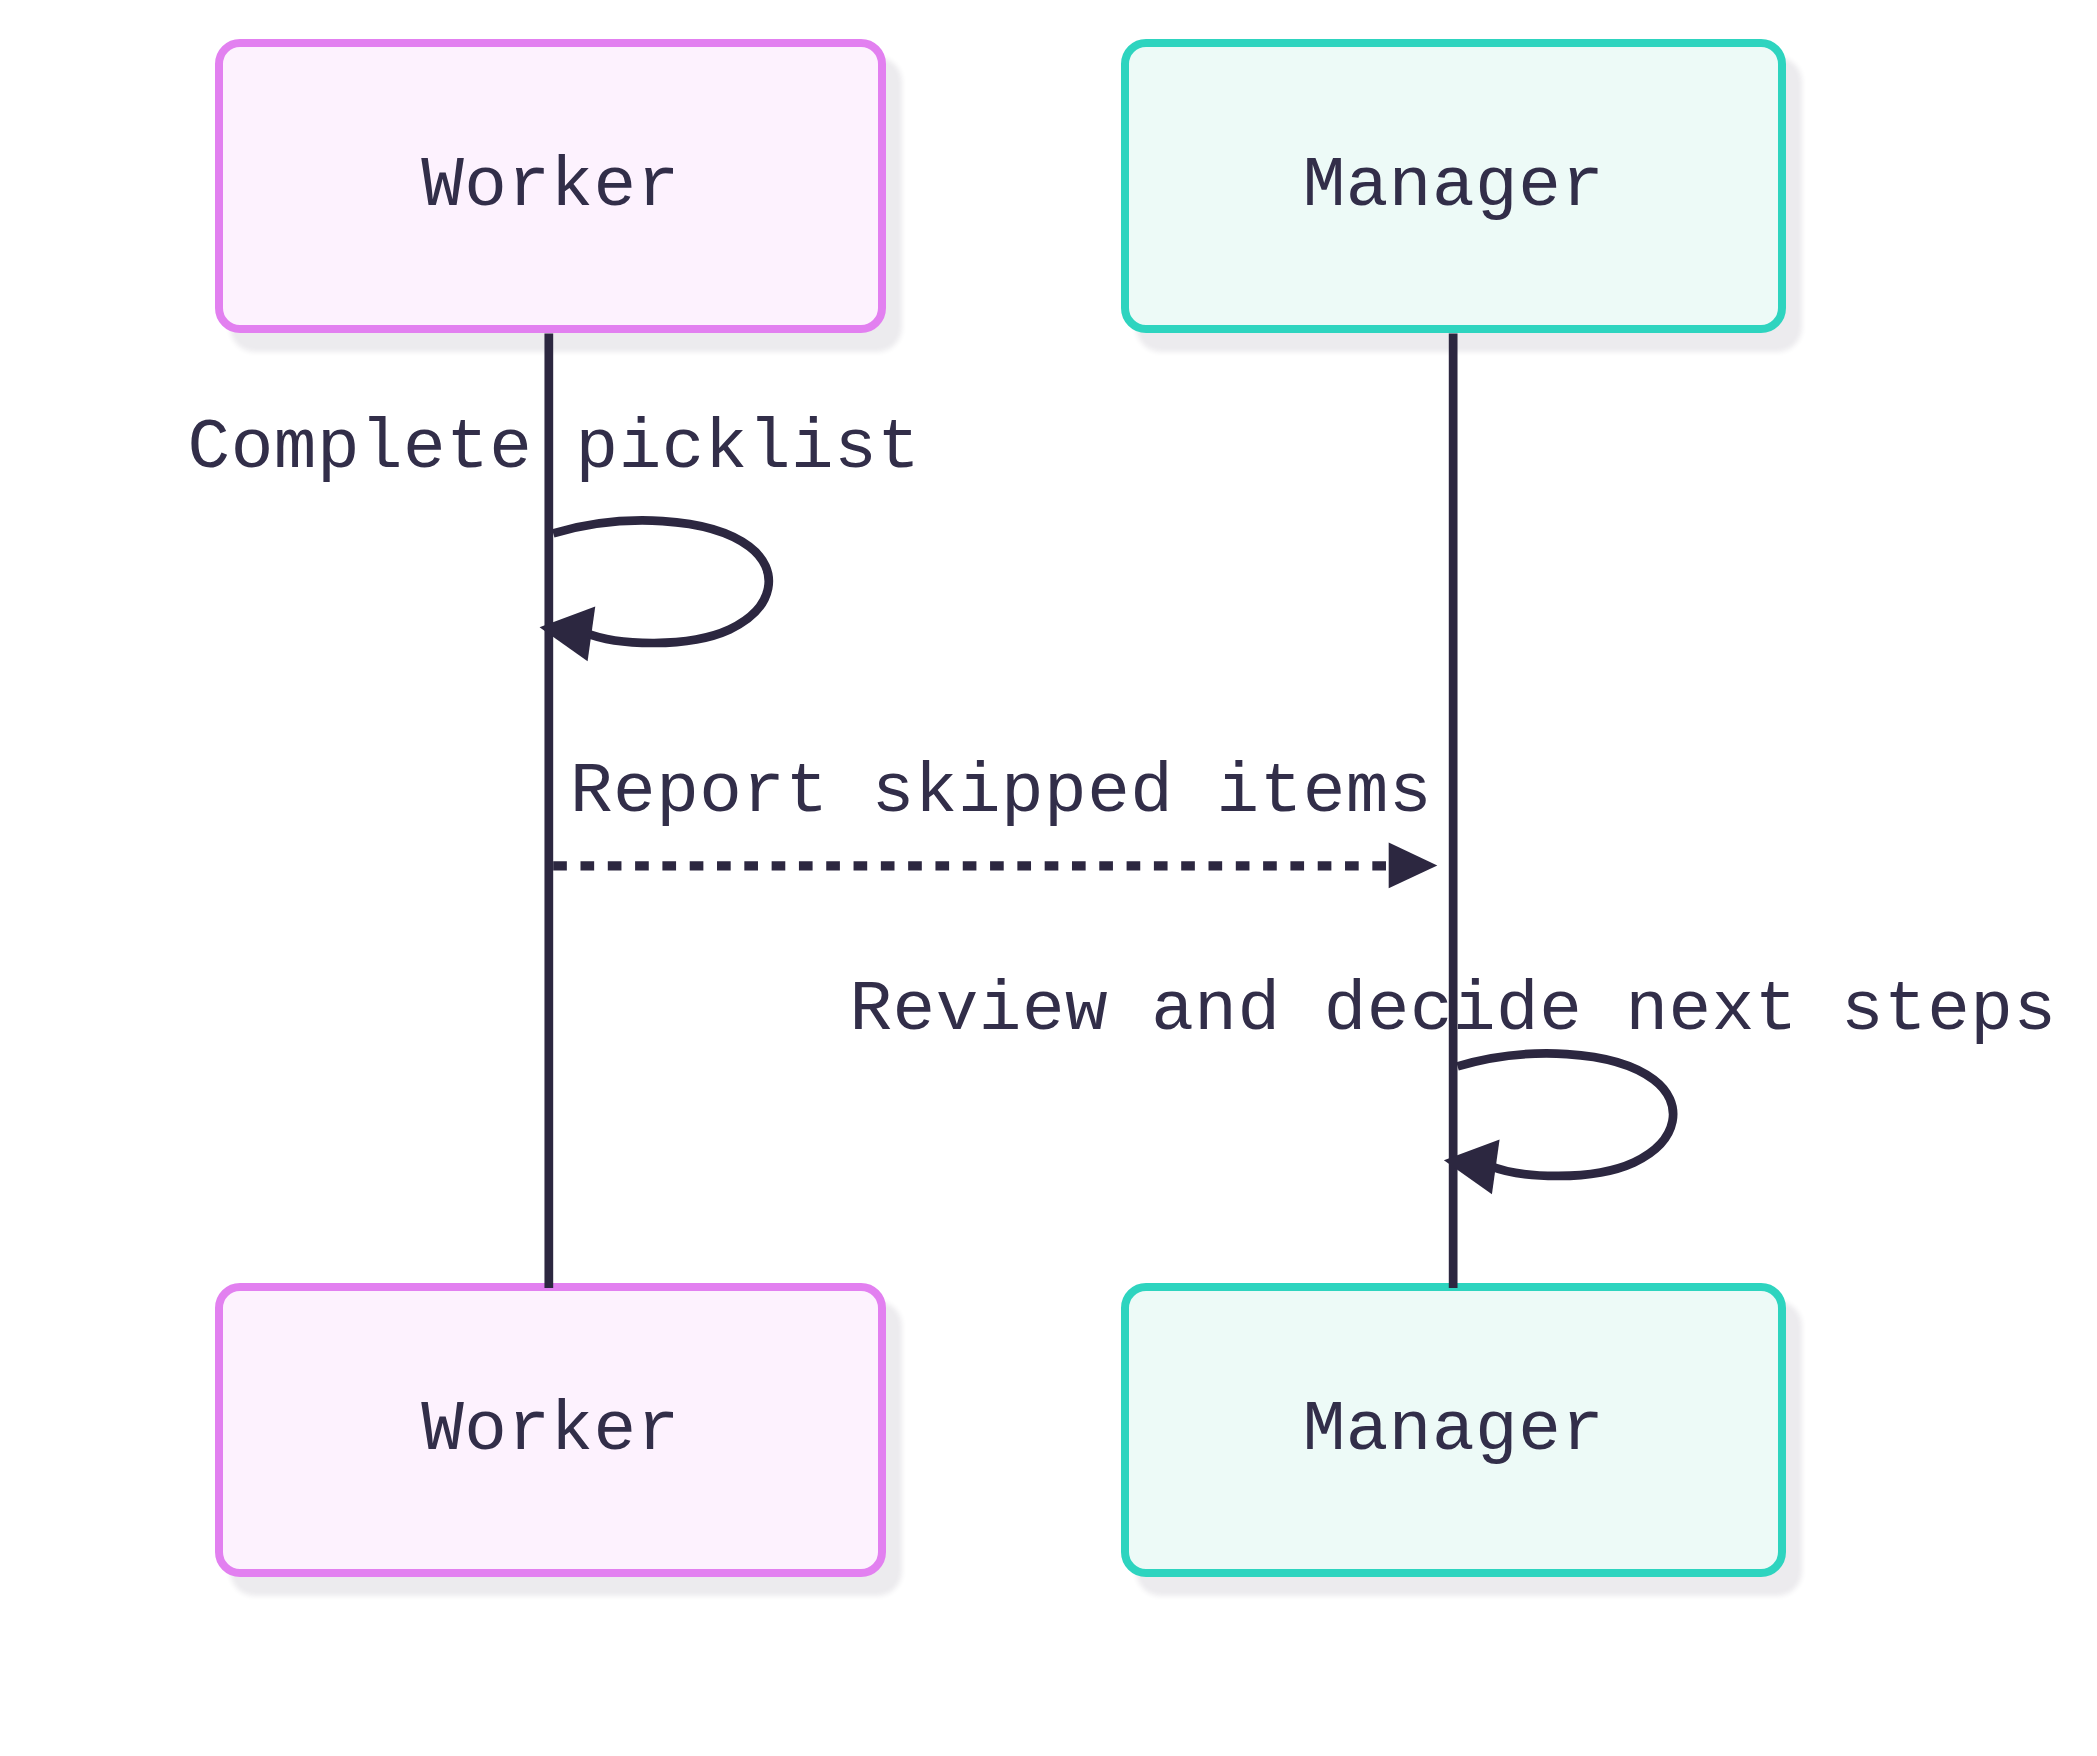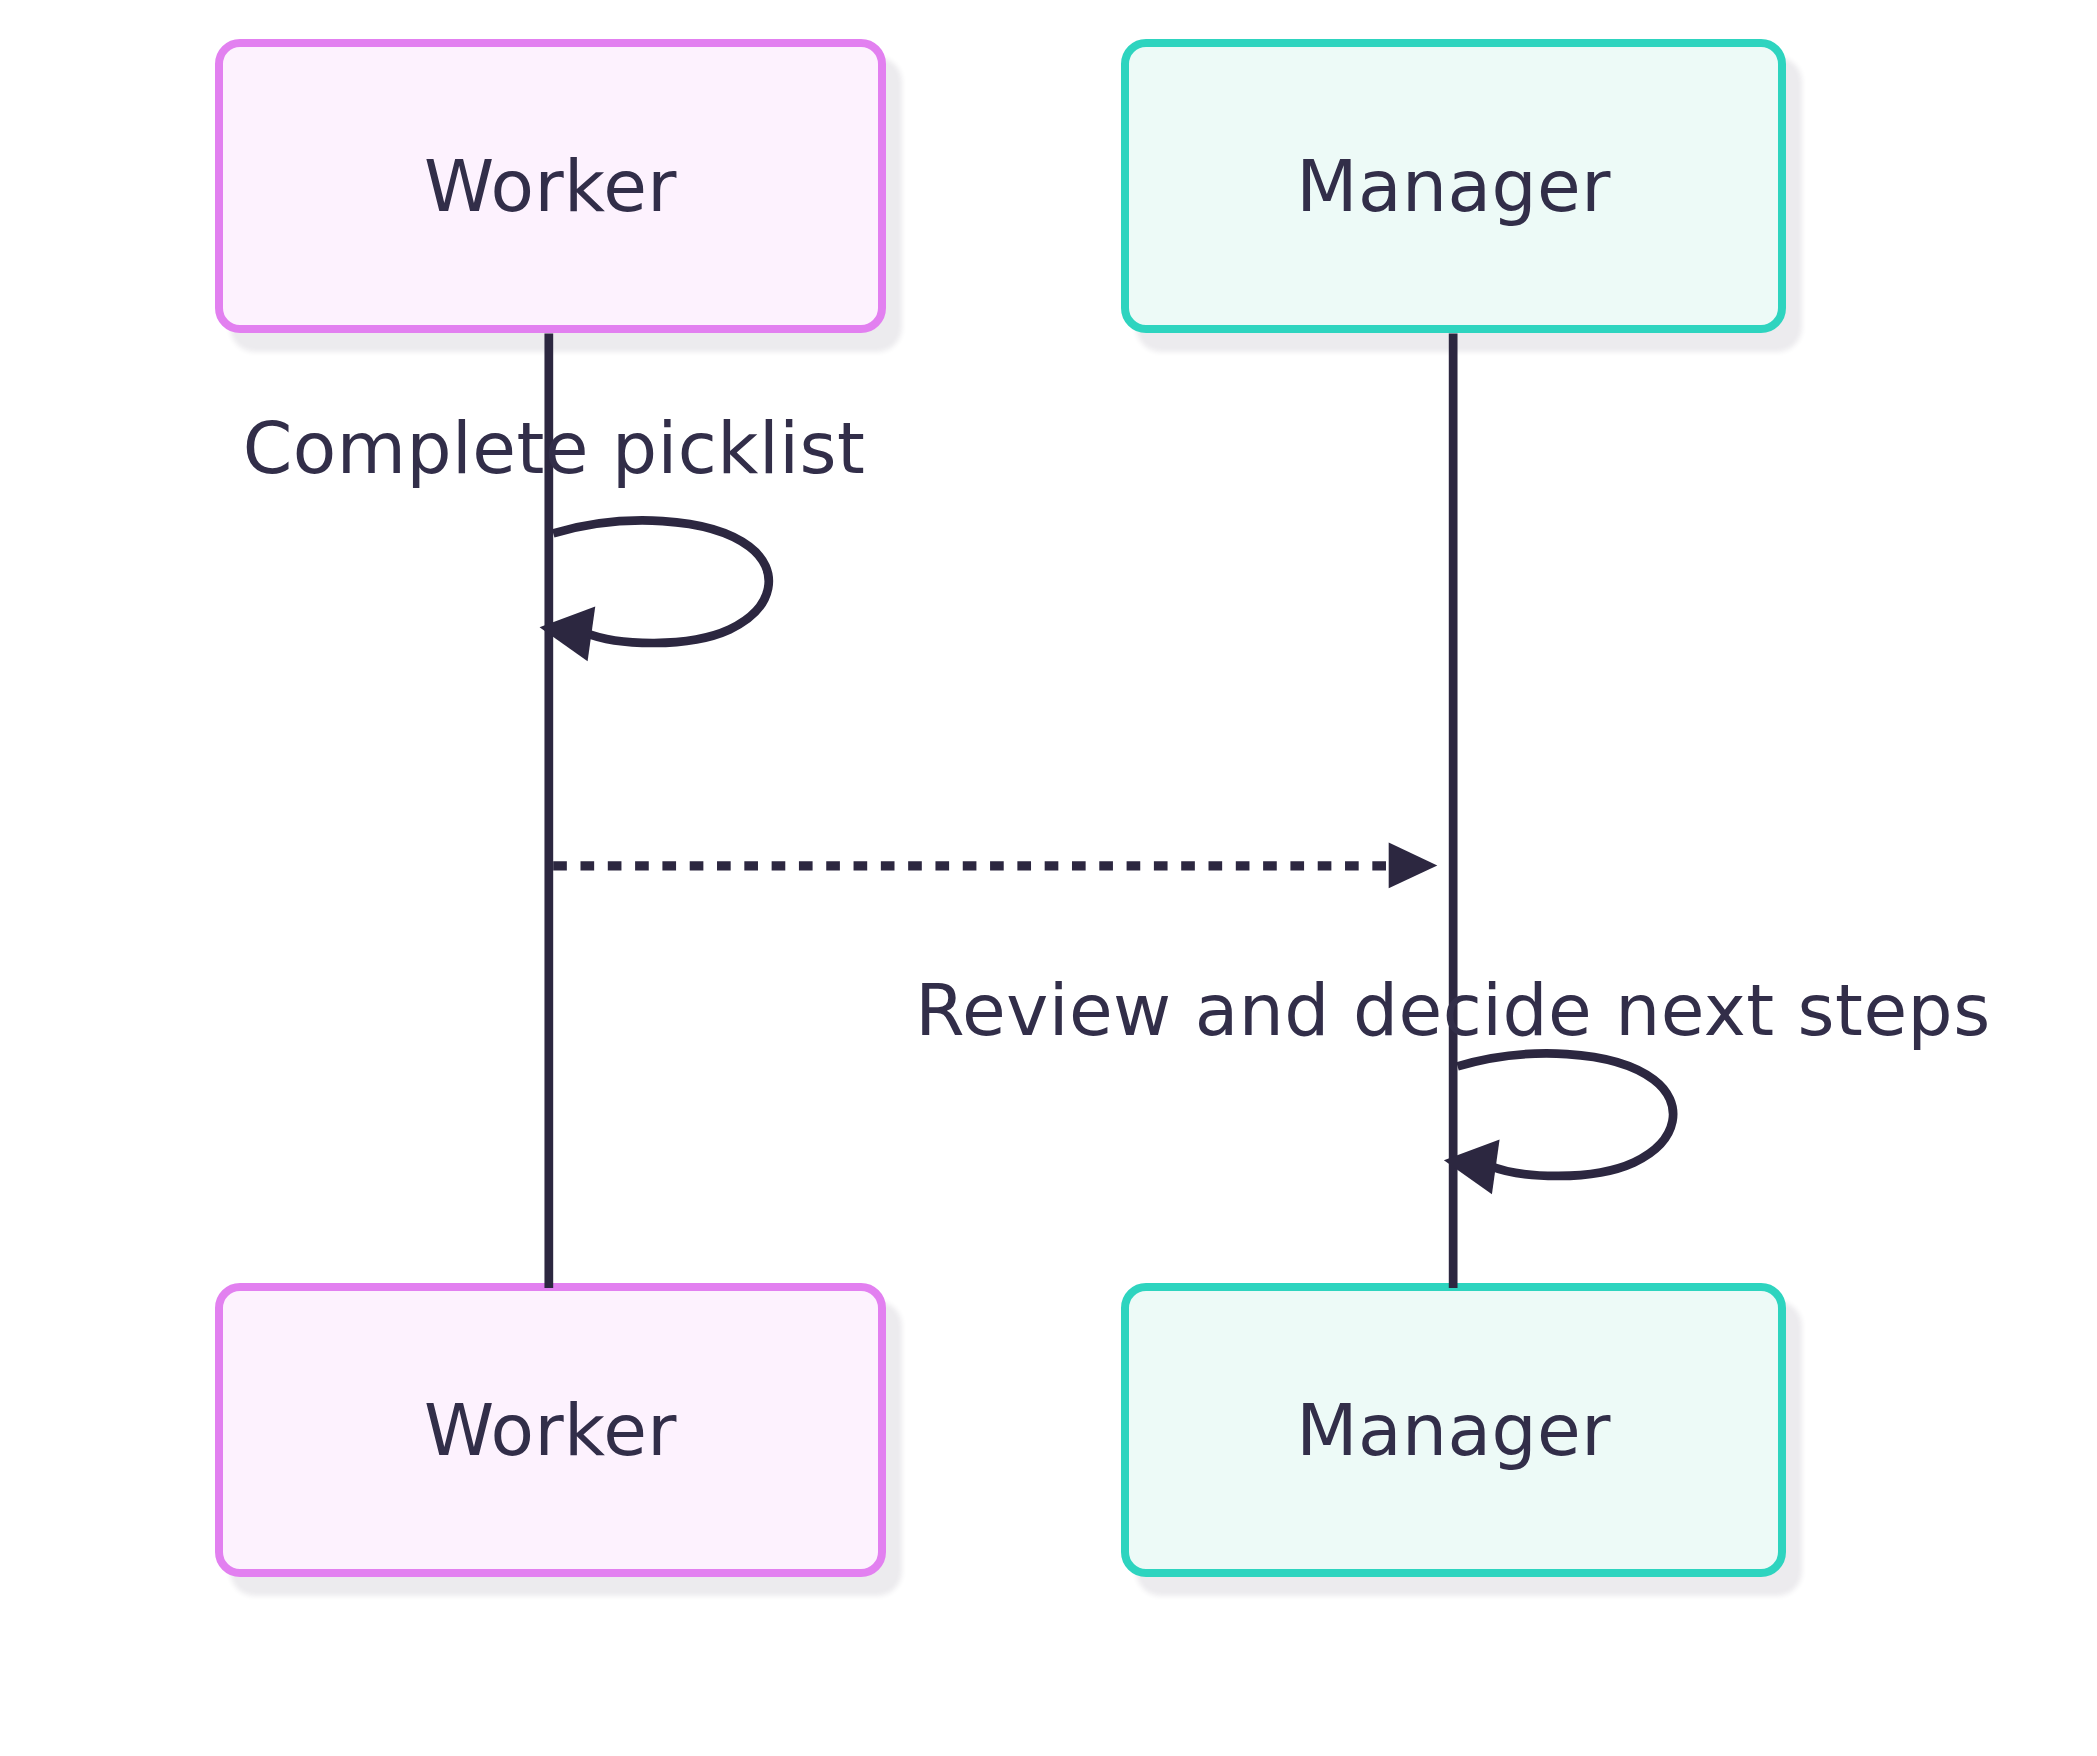--- a/index.html
+++ b/index.html
@@ -9,20 +9,21 @@
     width: 2097px;
     height: 1757px;
     overflow: hidden;
     font-family: "DejaVu Sans", "Liberation Sans", sans-serif;
   }
   .canvas {
     position: relative;
     width: 2097px;
     height: 1319px;
     background: var(--background, #ffffff);
+    font-family: Liberation Mono, monospace;
   }
   
   .actor-box   { z-index: 1; }
   .links       { z-index: 2; }
   .msg-label   { z-index: 3; }
 
   
   .actor-box {
     position: absolute;
     box-sizing: border-box;
@@ -119,16 +120,17 @@
   </div>
 
   <div class="actor-box pink worker-col row-bottom">
     <span class="actor-label">Worker</span>
   </div>
   <div class="actor-box teal manager-col row-bottom">
     <span class="actor-label">Manager</span>
   </div>
 
   <div class="msg-label" style="left:554px; top:448px;">Complete picklist</div>
+  <div class="msg-label" style="left:1001px; top:792px;">Report skipped items</div>
   <div class="msg-label" style="left:1453px; top:1010px;">Review and decide next steps</div>
 
 </div>
 
 
 </body></html>

